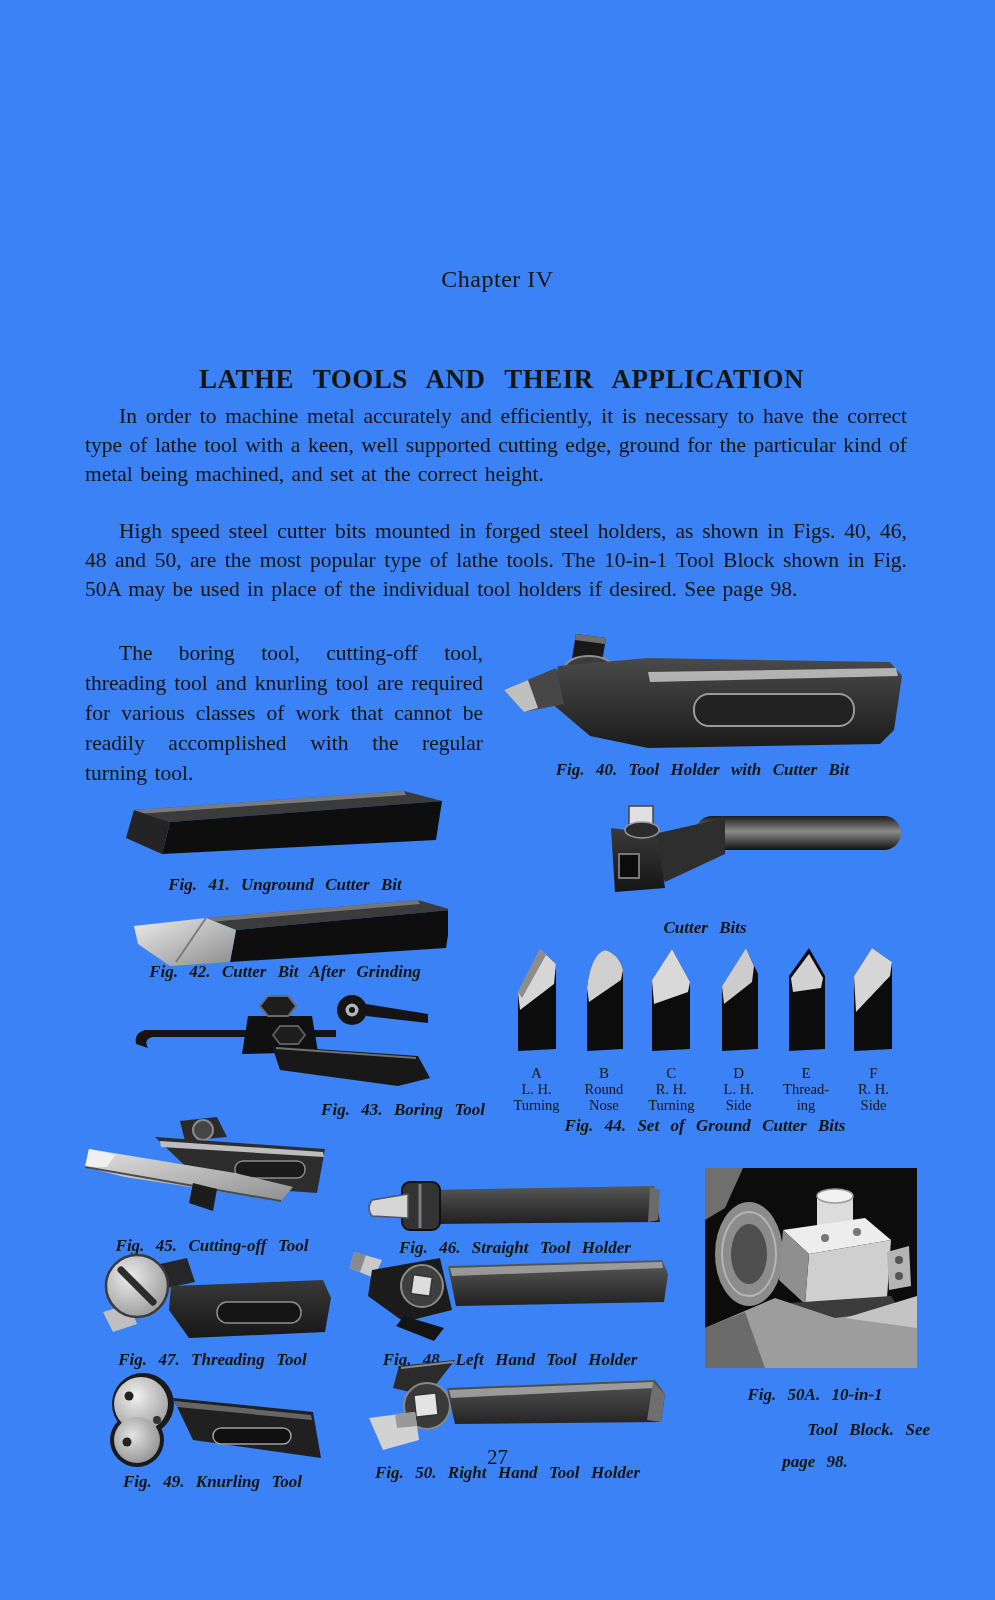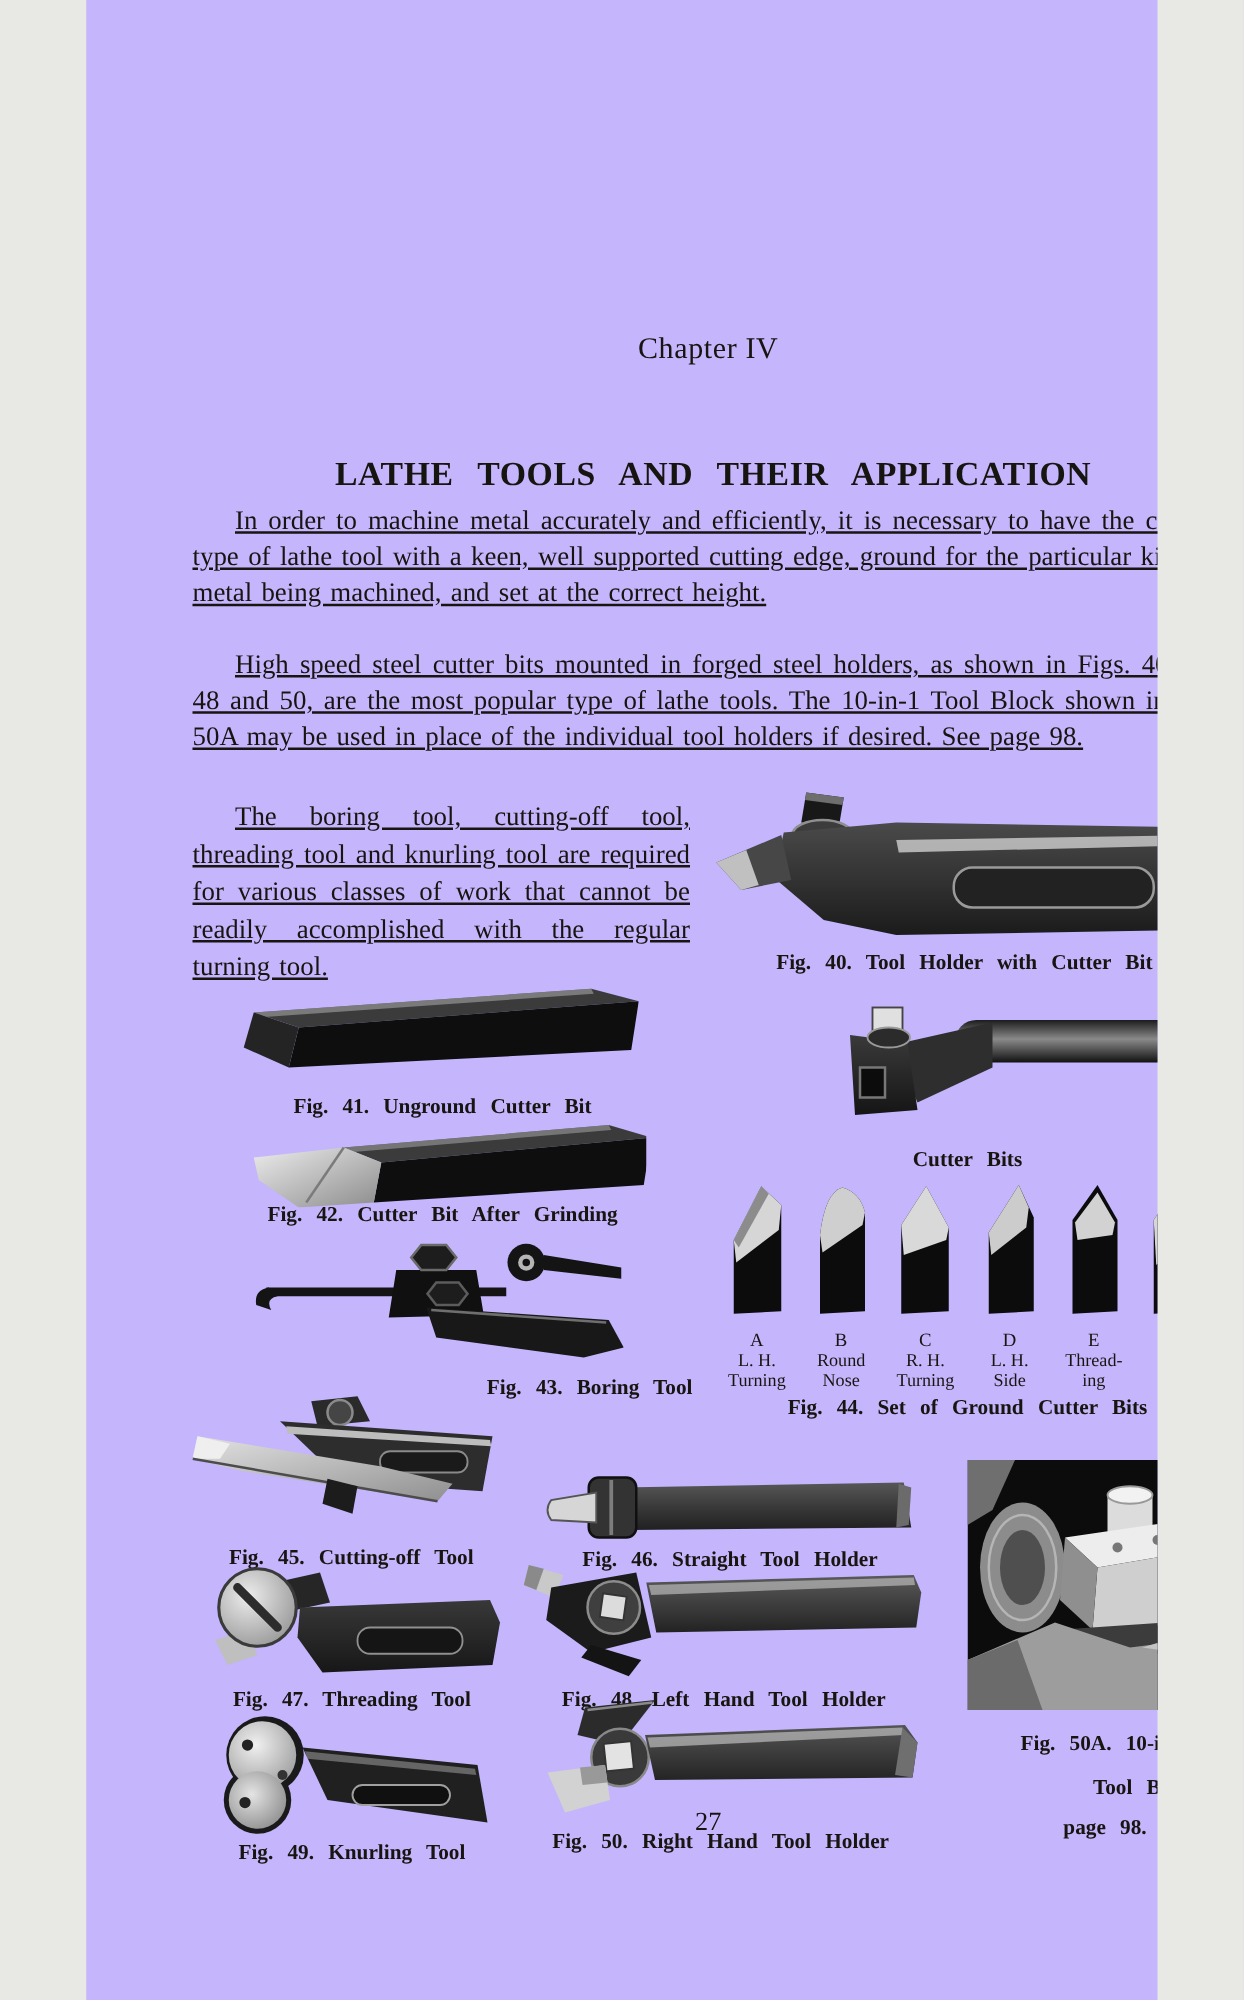--- a/index.html
+++ b/index.html
@@ -1,27 +1,27 @@
 <!DOCTYPE html>
 <html><head>
 <meta charset="utf-8">
 <style>
   html,body{margin:0;padding:0;background:#e8e8e4;}
   .page{
-    position:relative;width:857px;height:1600px;margin:0 auto;
-    background:#c4b5fd;color:#17150f;overflow:hidden;
+    position:relative;width:995px;height:1600px;margin:0 auto;
+    background:#3b82f6;color:#17150f;overflow:hidden;
     font-family:"Liberation Serif","DejaVu Serif",serif;
   }
   .abs{position:absolute;}
   .chapter{font-size:24px;text-align:center;letter-spacing:.5px;}
   .title{font-size:27px;font-weight:bold;text-align:center;word-spacing:12px;letter-spacing:.5px;}
   .body-text{font-size:21.5px;line-height:29px;text-align:justify;word-spacing:2px;}
   .body-text.col{line-height:30px;}
-  .indent{text-indent:34px;text-decoration:underline;}
-  .caption{font-weight:bold;font-size:17px;text-align:center;word-spacing:.42em;white-space:nowrap;}
+  .indent{text-indent:34px;}
+  .caption{font-weight:bold;font-size:17px;text-align:center;word-spacing:.42em;white-space:nowrap;font-style:italic;}
   .fig-img{display:block;}
   .bits-row{display:flex;justify-content:space-between;}
   .bit-col{width:63px;display:flex;flex-direction:column;align-items:center;
            font-size:14.5px;line-height:16px;text-align:center;}
   .bit-col svg{margin-bottom:13px;}
   .bit-letter{font-size:15px;}
   .pagenum{font-size:21px;text-align:center;}
 </style>
 </head>
 <body>

